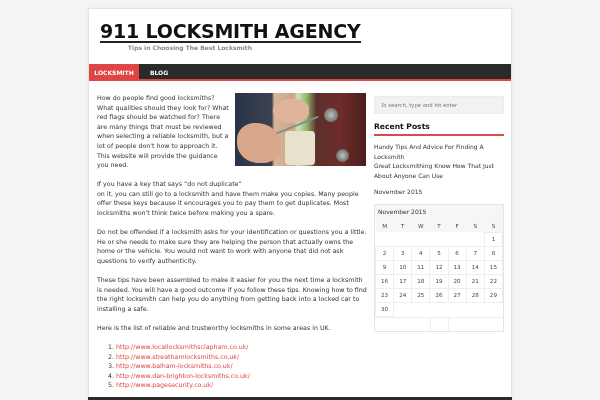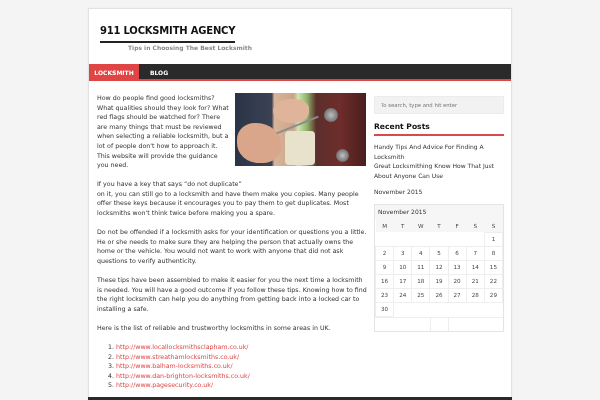--- a/index.html
+++ b/index.html
@@ -1,20 +1,20 @@
 <!DOCTYPE html>
 <html><head>
 <meta charset="utf-8">
 <style>
   * { box-sizing: border-box; margin: 0; padding: 0; }
   html, body { width: 600px; height: 400px; overflow: hidden; }
   body { background: #f4f4f4; font-family: "DejaVu Sans", sans-serif; color: #222; position: relative; }
   .wrap { position: absolute; left: 88px; top: 8px; width: 424px; height: 392px; background: #fff; border: 1px solid #e2e2e2; box-shadow: 0 0 2px rgba(0,0,0,0.06); overflow: hidden; }
   .header { position: absolute; left: 0; top: 0; width: 100%; height: 54px; }
-  .site-title { position: absolute; left: 11px; top: 13px; font-size: 10px; font-weight: bold; color: #111; letter-spacing: -0.2px; line-height: 18px; border-bottom: 2px solid #222; padding-bottom: 1px; white-space: nowrap; }
+  .site-title { position: absolute; left: 11px; top: 13px; font-size: 19px; font-weight: bold; color: #111; letter-spacing: -0.2px; line-height: 18px; border-bottom: 2px solid #222; padding-bottom: 1px; white-space: nowrap; }
   .site-desc { position: absolute; left: 39px; top: 35px; font-size: 6px; font-weight: bold; color: #8a8a8a; white-space: nowrap; }
   .nav { position: absolute; left: 0; top: 55px; width: 100%; height: 17px; background: #2a2a2a; border-bottom: 2px solid #e04545; }
   .nav-item { position: absolute; top: 0; height: 17px; line-height: 17px; font-size: 6px; font-weight: bold; color: #fff; text-align: center; cursor: pointer; }
   .nav-item.active { background: #e04545; }
   .main { position: absolute; left: 8px; top: 84px; width: 270px; font-size: 6.3px; line-height: 9.6px; color: #333; }
   .main p { margin-bottom: 9.5px; }
   .photo { position: absolute; left: 138px; top: 0; width: 131px; height: 73px; background: linear-gradient(90deg, #2b3447 0%, #3a4253 28%, #d8b49a 30%, #c9a589 45%, #cfe6b0 48%, #8fb36a 55%, #5b2f2c 62%, #6e2d2a 80%, #4a1e1d 100%); overflow: hidden; }
   .photo .hand1 { position: absolute; left: 2px; top: 30px; width: 44px; height: 40px; background: #d9a58b; border-radius: 40% 55% 40% 50%; }
   .photo .hand2 { position: absolute; left: 38px; top: 6px; width: 36px; height: 24px; background: #e0b49a; border-radius: 50% 40% 45% 50%; }
   .photo .plate { position: absolute; left: 50px; top: 38px; width: 30px; height: 34px; background: #e8e1cc; border-radius: 4px; }

